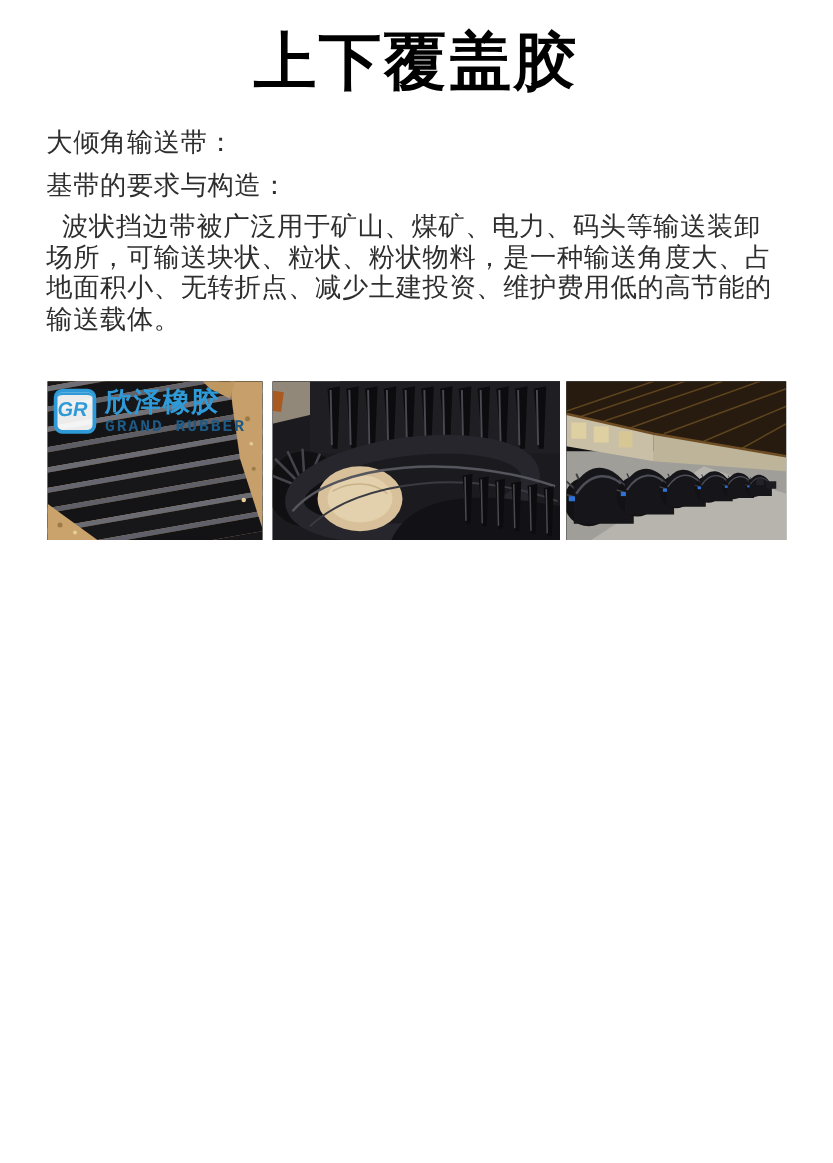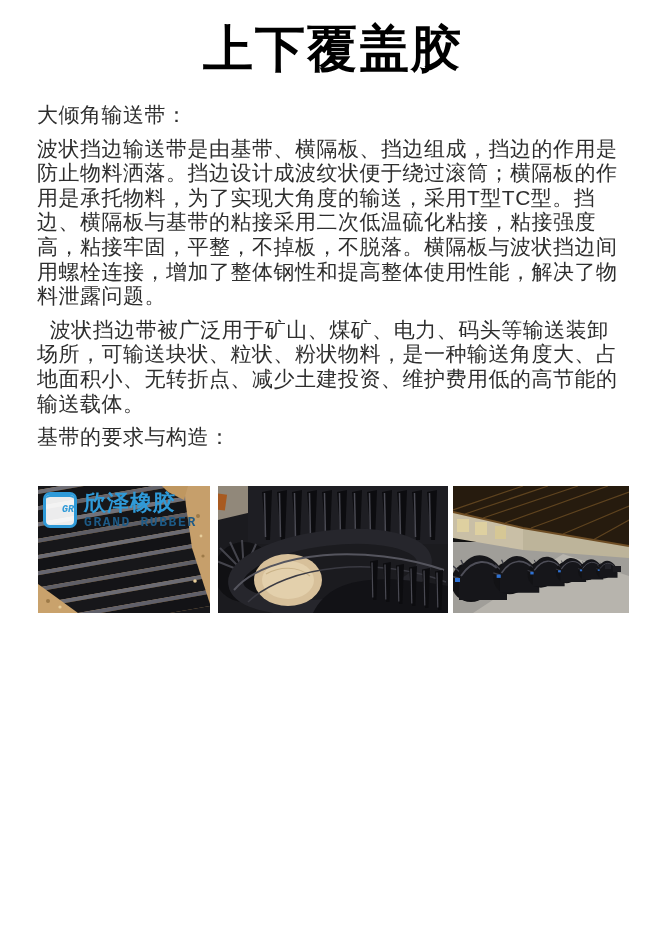--- a/index.html
+++ b/index.html
@@ -22,41 +22,39 @@
   figure{margin:0;position:relative;overflow:hidden;background:#111;}
   .ph1{width:172px;height:127px;margin-right:8px;}
   .ph2{width:230px;height:127px;margin-right:5px;}
   .ph3{width:176px;height:127px;}
   figure svg{display:block;width:100%;height:100%;}
   
   .wm{position:absolute;top:6px;left:5px;display:flex;align-items:flex-start;}
   .wm-logo{
     width:28px;height:30px;border:3px solid var(--brand,#2f9ad8);border-radius:7px;
     background:rgba(255,255,255,.92);color:var(--brand,#2f9ad8);
-    font-weight:700;font-style:italic;font-size:10px;
-    display:flex;align-items:center;justify-content:flex-end;flex:0 0 auto;
+    font-weight:700;font-style:italic;font-size:16px;
+    display:flex;align-items:center;justify-content:flex-start;flex:0 0 auto;
     box-shadow:inset 0 4px 0 -2px var(--brand,#2f9ad8);
-    font-family:Liberation Mono, monospace;
   }
   .wm-text{margin-left:7px;}
   .wm-cn{color:var(--brand,#2f9ad8);font-size:22px;font-weight:700;letter-spacing:1px;line-height:22px;}
   .wm-en{color:#1d5a86;font-size:13px;font-weight:700;letter-spacing:1.6px;margin-top:1px;font-family:Liberation Mono, monospace;}
 </style>
 </head>
 <body>
 
 <div class="page">
 
   <h1 class="title">上下覆盖胶</h1>
 
   <div class="content">
     <p class="first">大倾角输送带：</p>
-    <p>波状挡边输送带是由基带、横隔板、挡边组成，挡边的作用是防止物料洒落。挡边设计成波纹状便于绕过滚筒；横隔板的作用是承托物料，为了实现大角度的输送，采用T型TC型。挡边、横隔板与基带的粘接采用二次低温硫化粘接，粘接强度高，粘接牢固，平整，不掉板，不脱落。横隔板与波状挡边间用螺栓连接，增加了整体钢性和提高整体使用性能，解决了物料泄露问题。</p>
+    <p>基带的要求与构造：</p>
     <p>  波状挡边带被广泛用于矿山、煤矿、电力、码头等输送装卸场所，可输送块状、粒状、粉状物料，是一种输送角度大、占地面积小、无转折点、减少土建投资、维护费用低的高节能的输送载体。</p>
-    <p>基带的要求与构造：</p>
   </div>
 
   <div class="figures">
 
     <figure class="ph1">
       <svg viewBox="0 0 172 127" preserveAspectRatio="none">
         <rect x="0" y="0" width="172" height="127" fill="#c59e68"></rect>
         <g transform="rotate(-10 86 63)">
           <g>
             <rect x="-50" y="-22" width="300" height="12" fill="#17171a"></rect>

